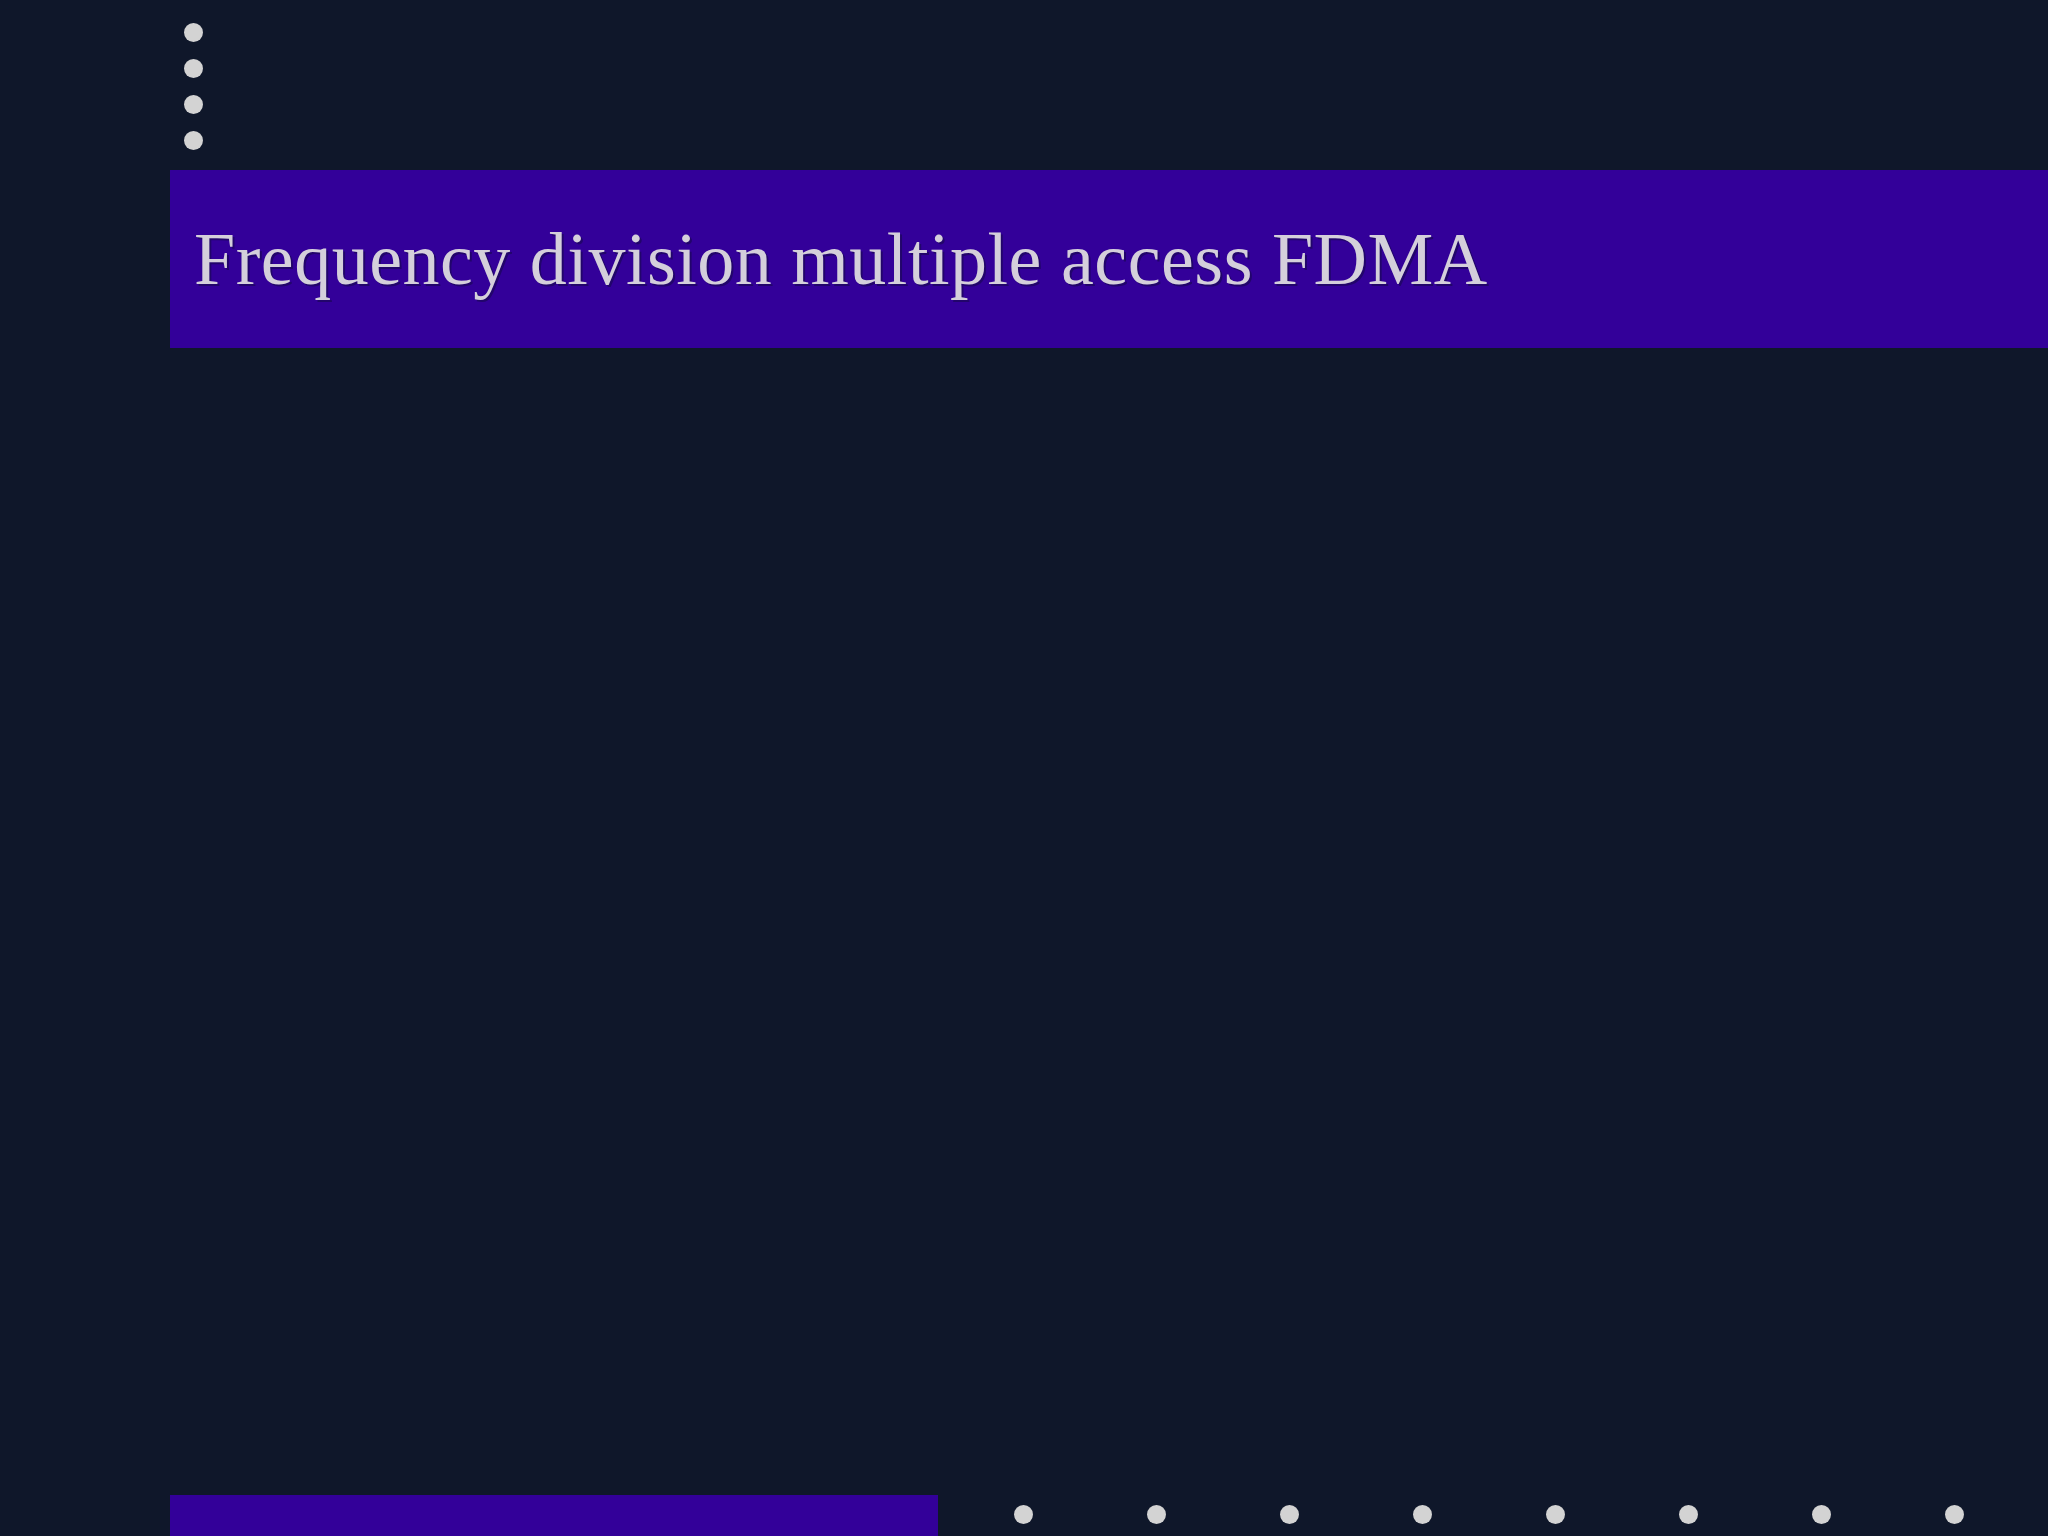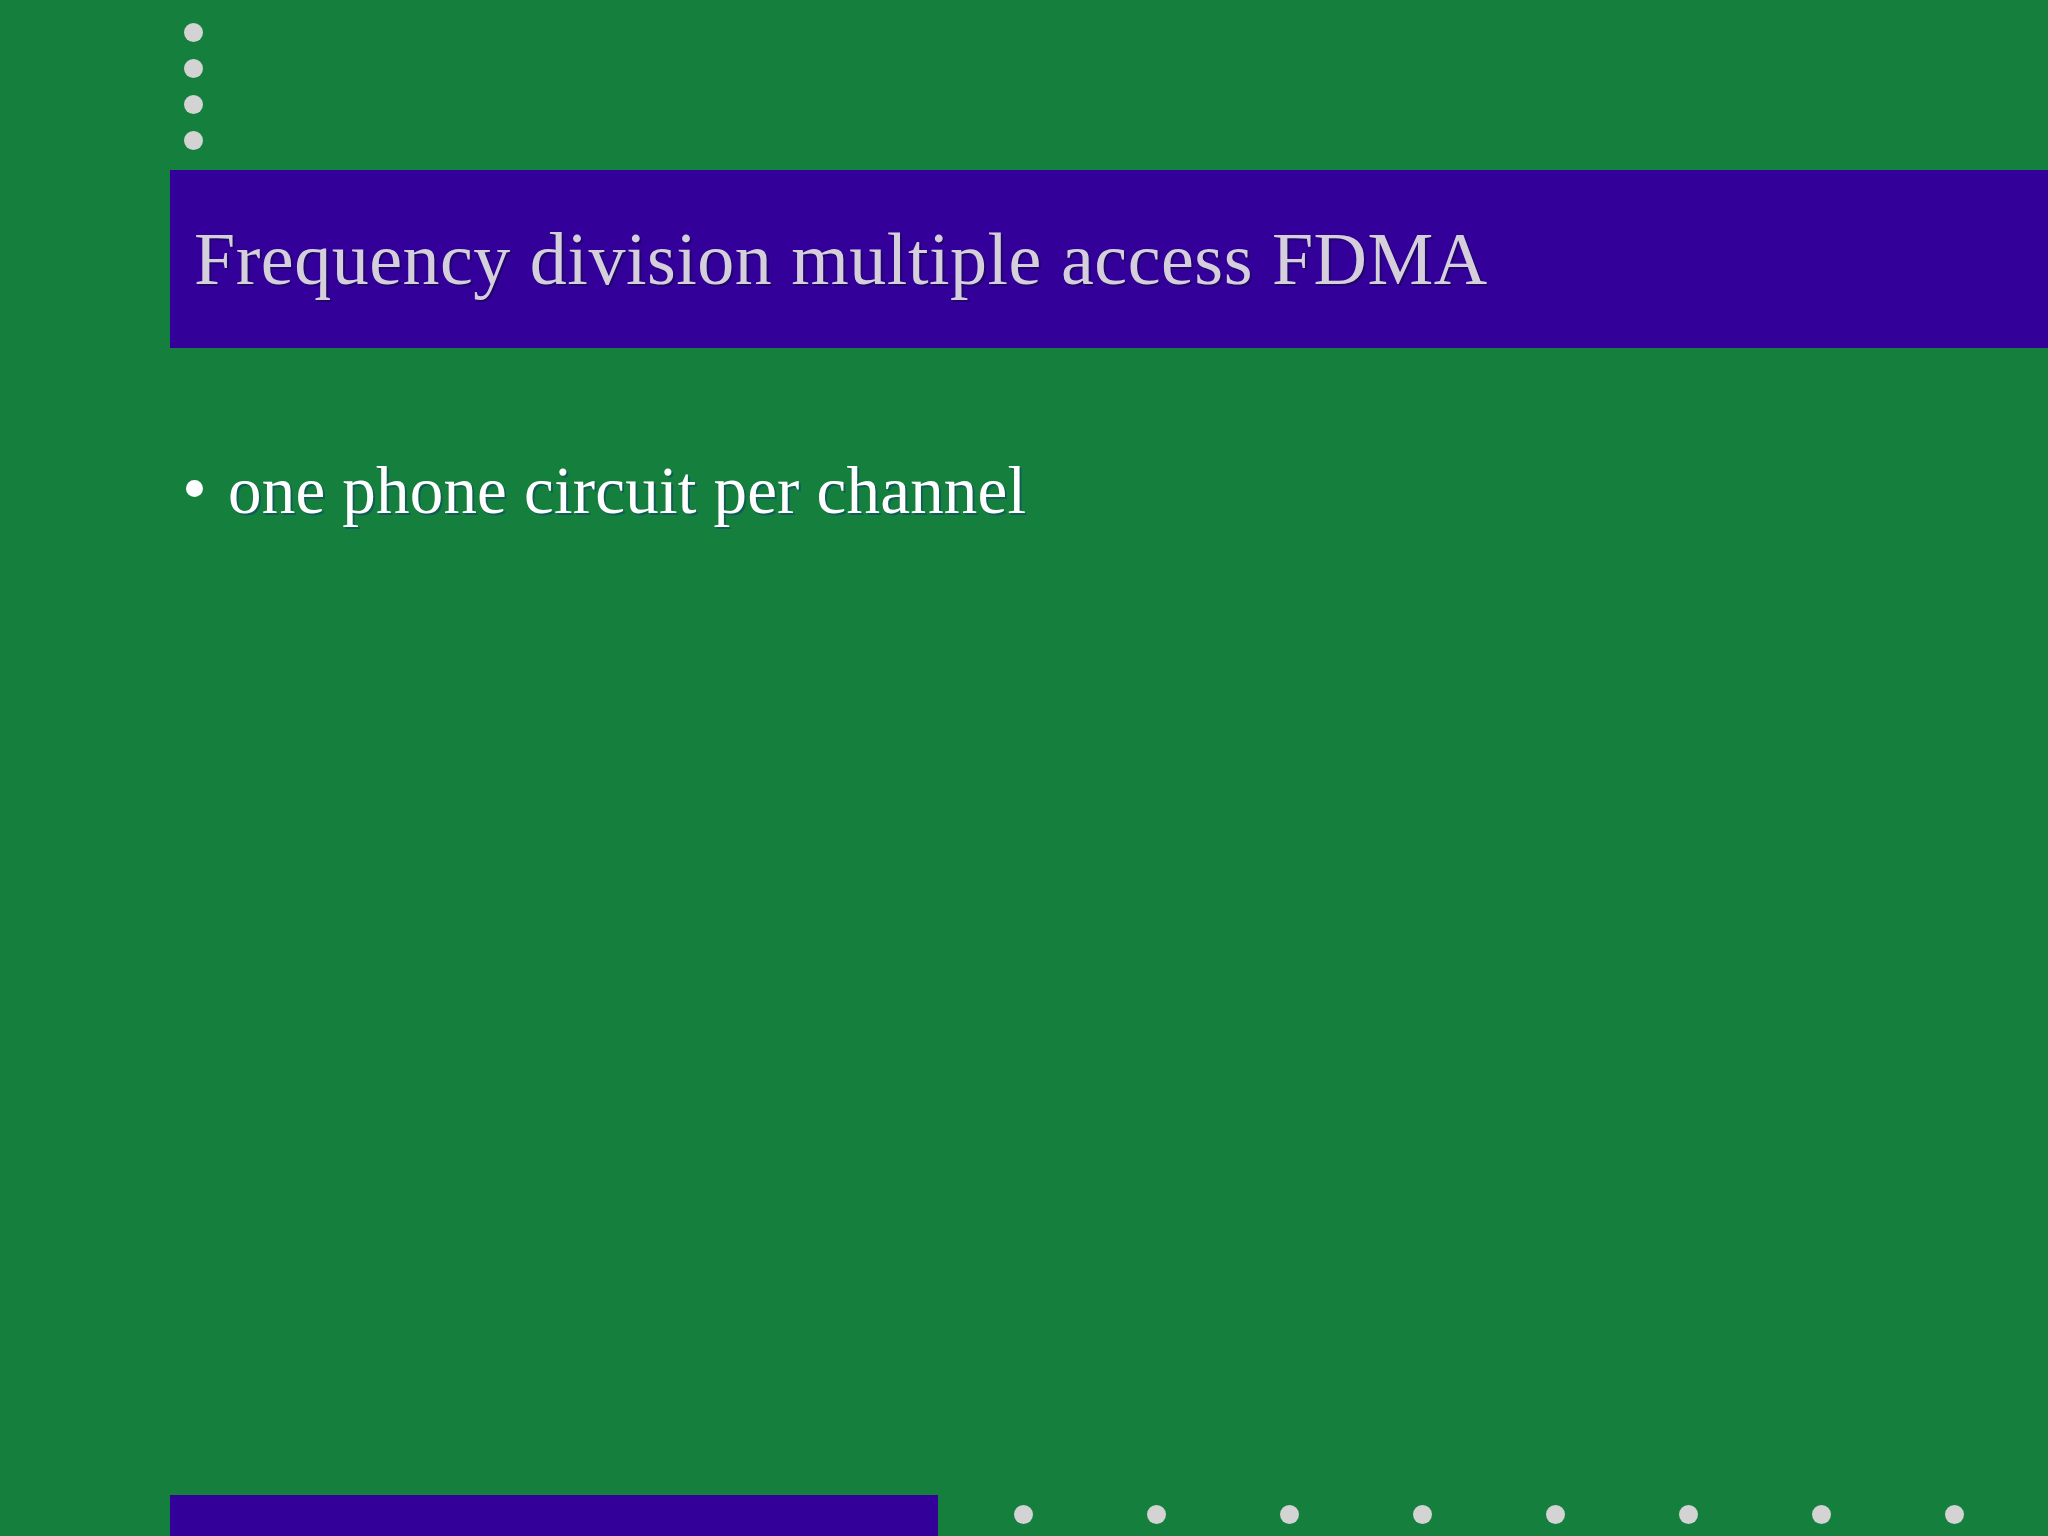--- a/index.html
+++ b/index.html
@@ -6,21 +6,21 @@
   html, body {
     margin: 0;
     padding: 0;
     background: #ffffff;
   }
   #slide {
     position: relative;
     width: 2048px;
     height: 1536px;
     overflow: hidden;
-    background: #15803d;
+    background: #0f172a;
     font-family: "Liberation Serif", "DejaVu Serif", serif;
   }
 
   
   .deco-dot-col {
     position: absolute;
     left: 184px;
     top: 14px;
     width: 24px;
     height: 120px;
@@ -137,24 +137,20 @@
     <span class="deco-dot d2"></span>
     <span class="deco-dot d3"></span>
   </div>
 
   <div class="title-band">
     <div class="title-text">Frequency division multiple access FDMA</div>
   </div>
 
   <div class="body-list">
 
-    <div class="bullet-row">
-      <span class="bullet-marker"></span>
-      <span class="bullet-text">one phone circuit per channel</span>
-    </div>
 
 
 
 
 
   </div>
 
   <div class="bottom-bar"></div>
 
   <div class="deco-dot-row">

